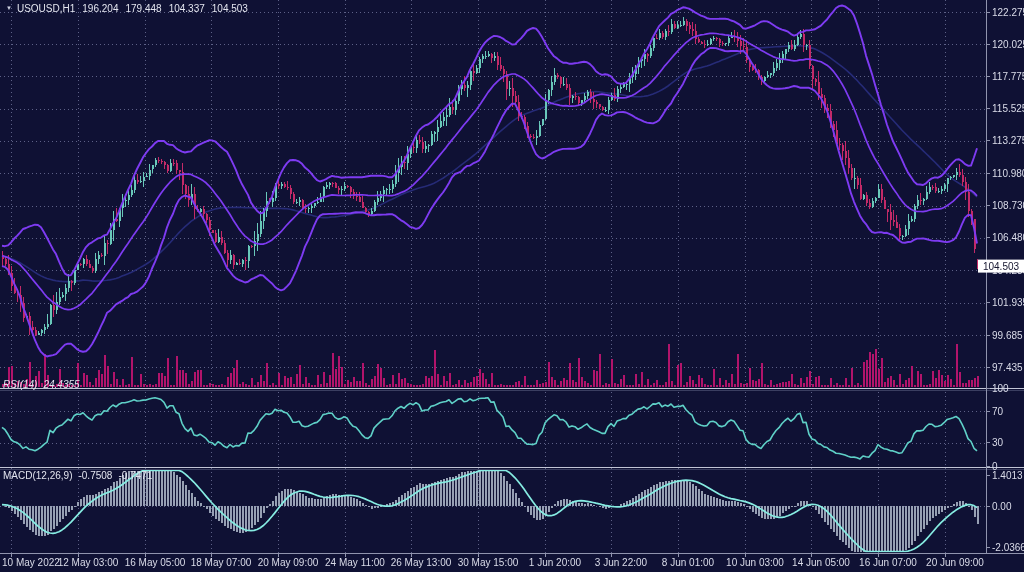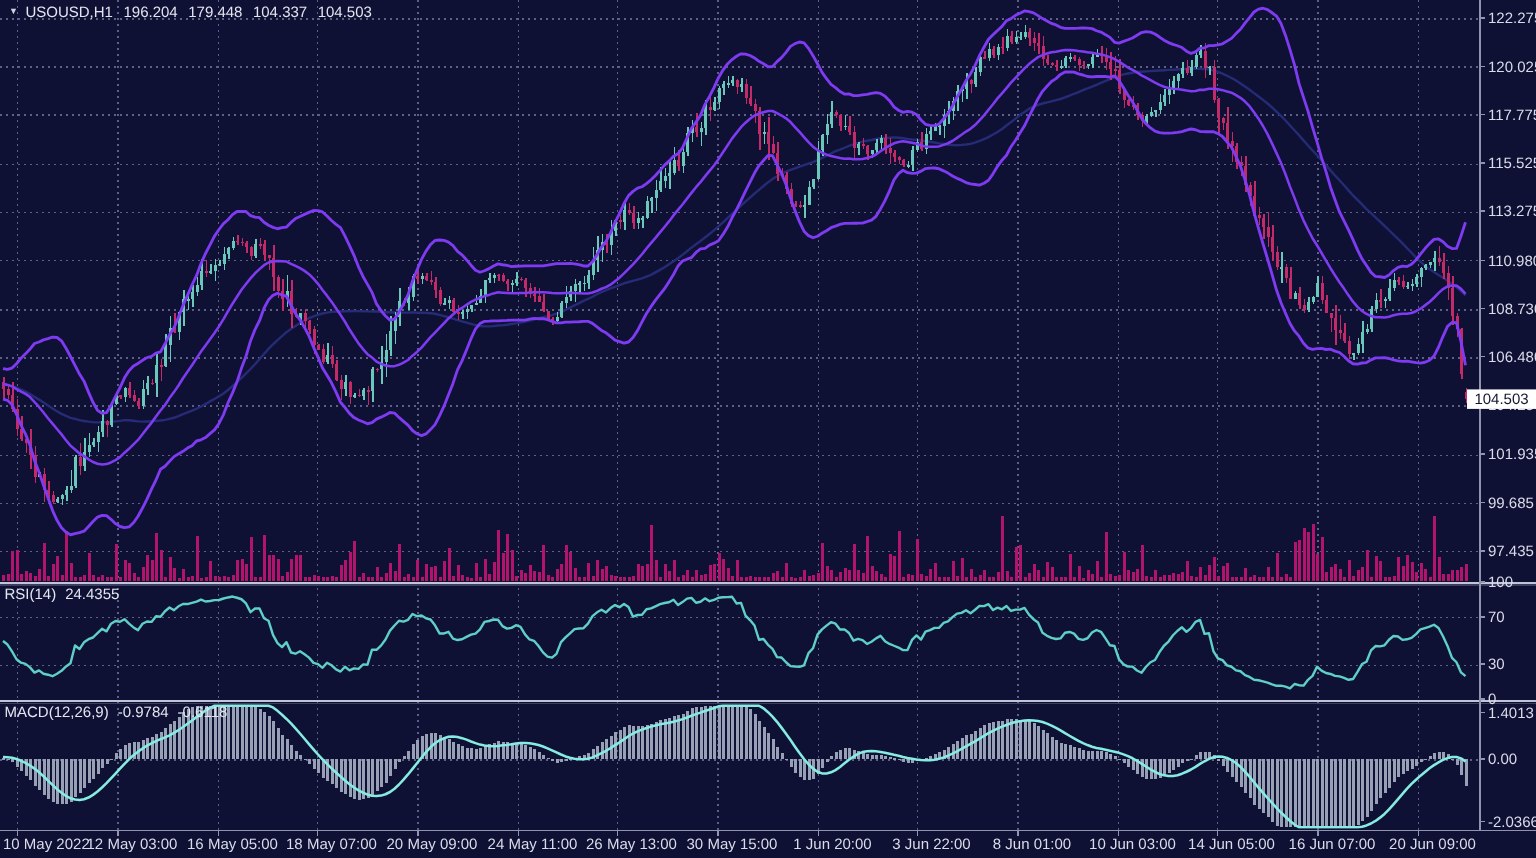--- a/index.html
+++ b/index.html
@@ -6,21 +6,21 @@
   .chart-root{position:relative;width:1024px;height:572px;overflow:hidden;background:#0f1134;
               font-family:"Liberation Sans",sans-serif;}
   #chart-svg{position:absolute;left:0;top:0;}
   #chart-svg text{font-family:"Liberation Sans",sans-serif;font-size:10px;}
   .overlay{position:absolute;font-size:10px;color:#e3e5ef;white-space:nowrap;pointer-events:none;}
   .hdr{left:6px;top:1px;line-height:14px;}
   .hdr .tri{display:inline-block;font-size:6px;color:#cfd2e2;margin-right:5px;vertical-align:2px;pointer-events:auto;cursor:pointer;}
   .hdr span.v{margin-right:7px;}
   .ind{line-height:12px;}
   .ind span{margin-right:6px;}
-  .rsi-lab{left:3px;top:391px;}
+  .rsi-lab{left:3px;top:379px;font-style:italic;}
   .macd-lab{left:3px;top:470px;}
 </style>
 </head>
 <body>
 
 <div class="chart-root">
   <svg id="chart-svg" width="1024" height="572" viewBox="0 0 1024 572">
       <rect x="0" y="0" width="1024" height="572" fill="#0f1134"></rect>
       <defs>
         <clipPath id="cpMain">
@@ -1477,15 +1477,15 @@
 
   <div class="overlay hdr">
     <span class="tri">▼</span><span class="v">USOUSD,H1</span><span class="v">196.204</span><span class="v">179.448</span><span class="v">104.337</span><span class="v">104.503</span>
   </div>
 
   <div class="overlay ind rsi-lab">
     <span>RSI(14)</span><span>24.4355</span>
   </div>
 
   <div class="overlay ind macd-lab">
-    <span>MACD(12,26,9)</span><span>-0.9784</span><span>-0.6118</span>
+    <span>MACD(12,26,9)</span><span>-0.7508</span><span>-0.7471</span>
   </div>
 </div>
 
 </body></html>

